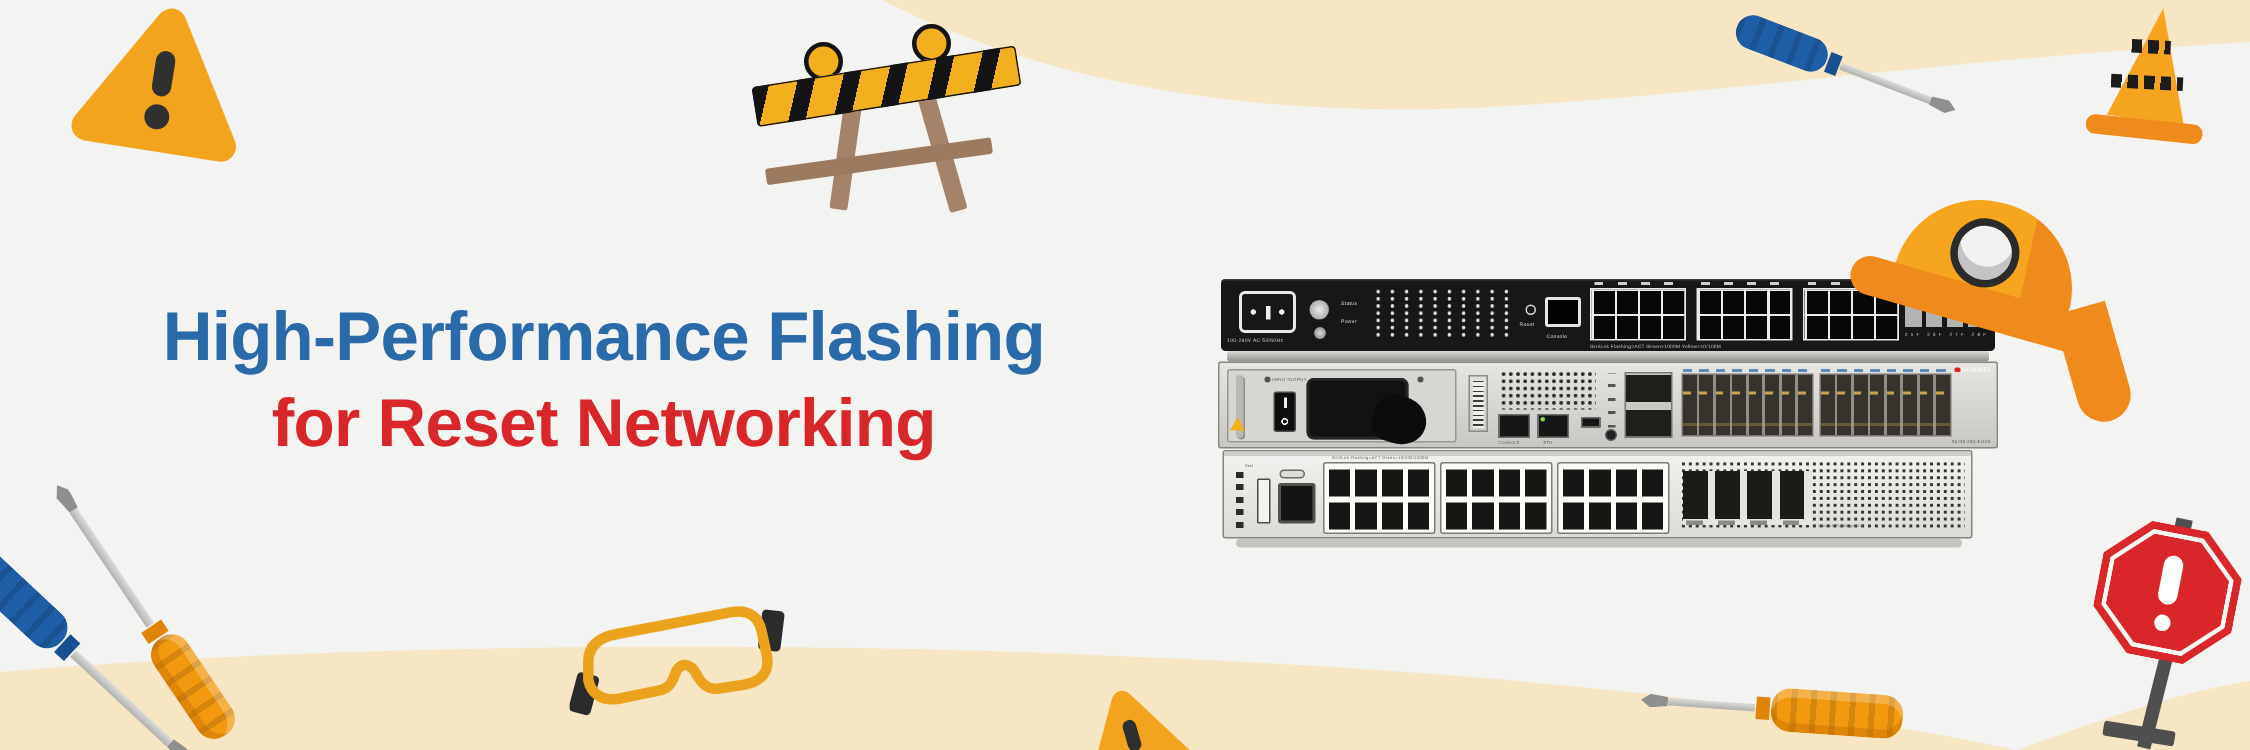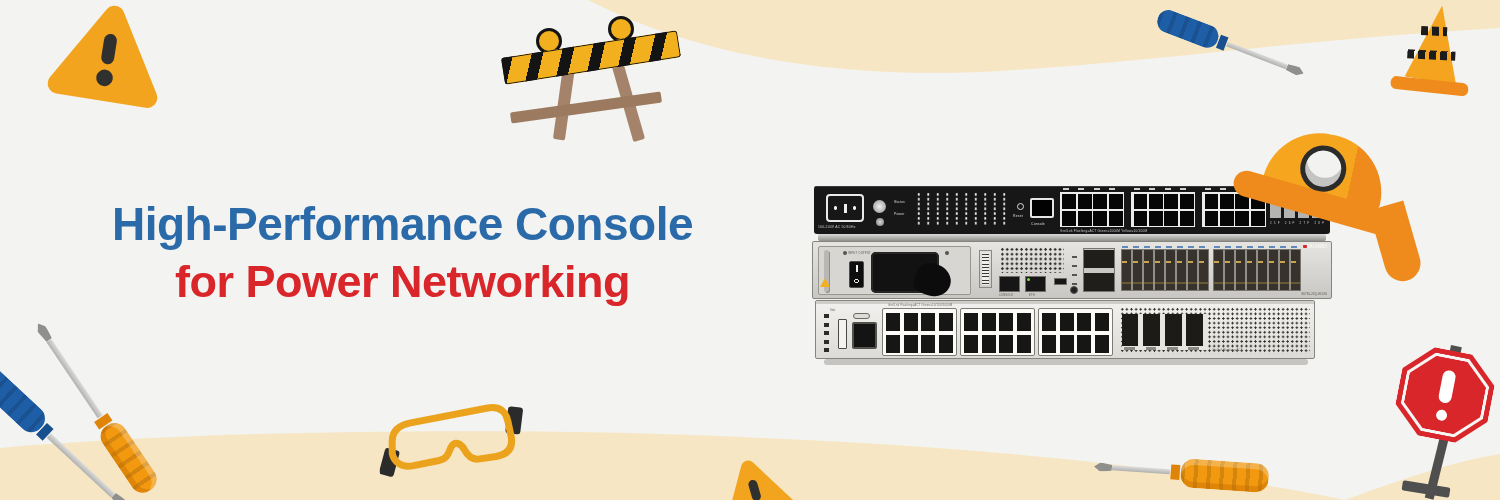--- a/index.html
+++ b/index.html
@@ -188,22 +188,22 @@
 
 <div class="banner">
 
   <svg class="bg-svg" width="1500" height="500" viewBox="0 0 1500 500">
     <path d="M588,0 C690,52 820,78 980,72 C1140,64 1290,40 1500,28 L1500,0 Z" fill="#f7e6c3"></path>
     <path d="M0,448 C200,430 520,426 760,438 C1000,448 1200,470 1345,500 L0,500 Z" fill="#f7e6c3"></path>
     <path d="M1345,500 C1400,480 1450,462 1500,454 L1500,500 Z" fill="#f7e6c3"></path>
   </svg>
 
   <div class="headline">
-    <div class="l1">High-Performance Console</div>
-    <div class="l2">for Power Networking</div>
+    <div class="l1">High-Performance Flashing</div>
+    <div class="l2">for Reset Networking</div>
   </div>
 
   <svg class="deco tri-tl" viewBox="0 0 130 120">
     <path d="M65 16 L114 98 L16 98 Z" fill="#f2a41f" stroke="#f2a41f" stroke-width="22" stroke-linejoin="round"></path>
     <rect x="58" y="36" width="14" height="33" rx="7" fill="#30302e"></rect>
     <circle cx="65" cy="84" r="9" fill="#30302e"></circle>
   </svg>
 
   <div class="deco barrier">
     <div class="b-light b-l1"></div>

